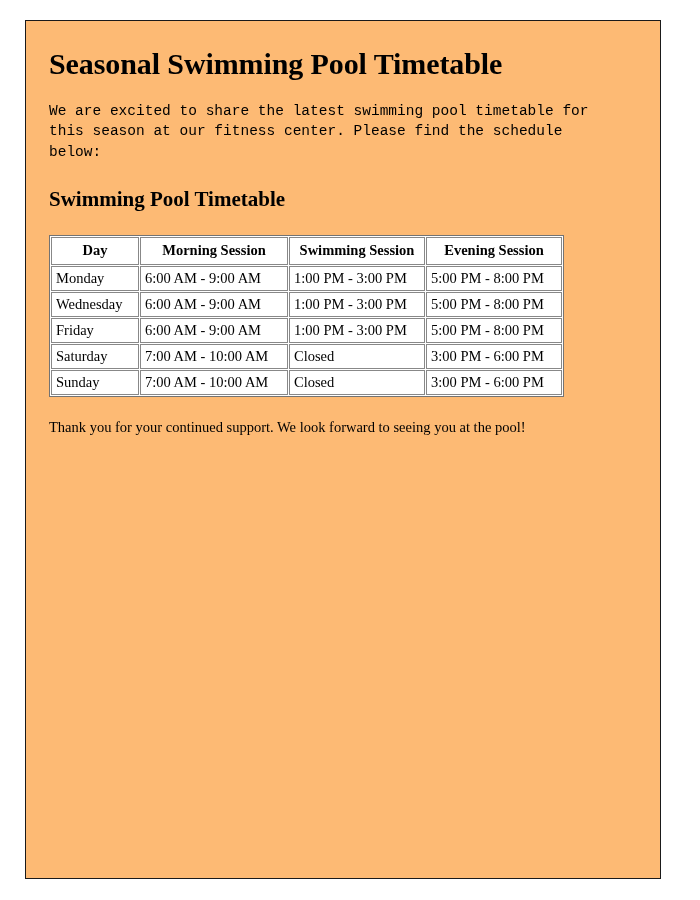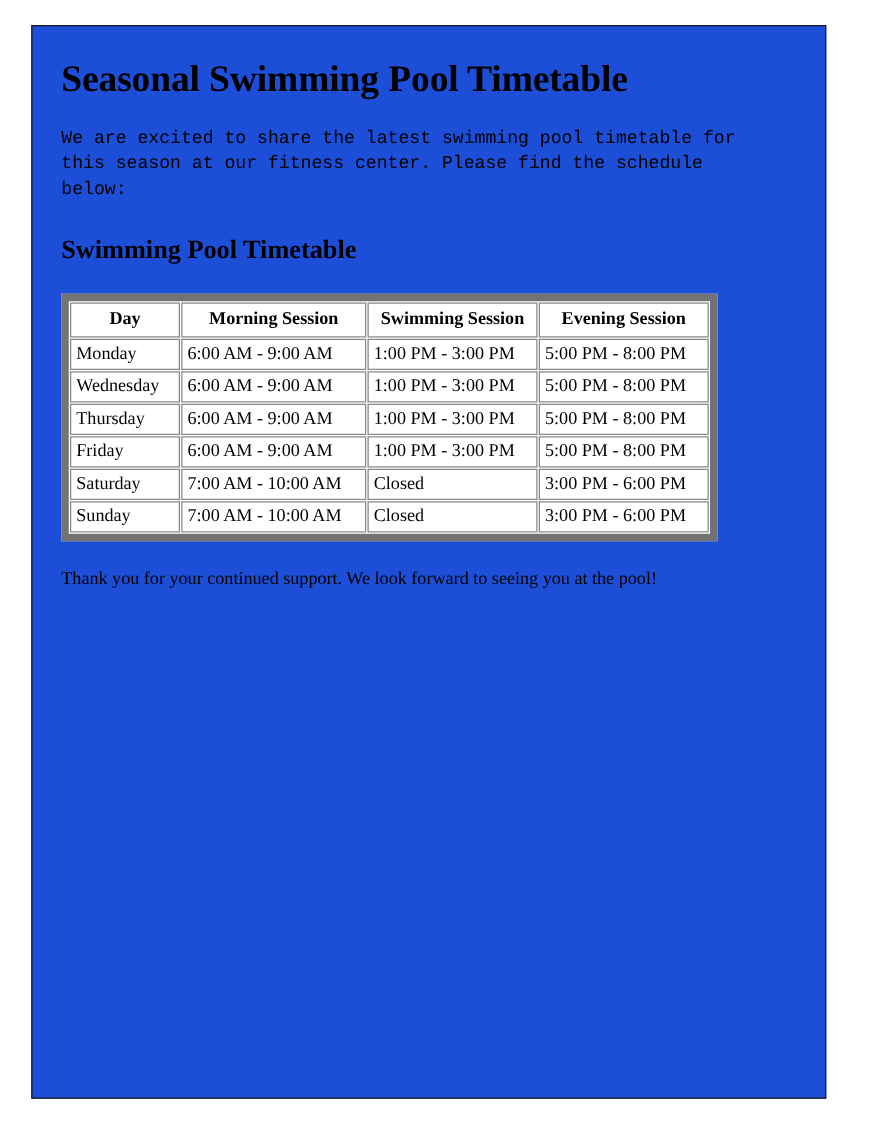--- a/index.html
+++ b/index.html
@@ -15,21 +15,21 @@
     overflow: hidden;
   }
   .page-frame {
     position: absolute;
     left: 25px;
     top: 20px;
     width: 636px;
     height: 859px;
     border: 1px solid #1a1a1a;
     box-sizing: border-box;
-    background: #1d4ed8;
+    background: #fdba74;
   }
   .page-content {
     padding: 26px 24px 0 23px;
   }
   .doc-title {
     font-size: 30px;
     font-weight: bold;
     line-height: 1.15;
     margin: 0 0 0 0;
     letter-spacing: -0.1px;
@@ -48,21 +48,21 @@
   }
   .section-heading {
     font-size: 21px;
     font-weight: bold;
     line-height: 1.2;
     margin: 25px 0 0 0;
   }
   table.timetable {
     border-collapse: separate;
     border-spacing: 1px;
-    border: 6px solid #737373;
+    border: 1px solid #737373;
     margin: 23px 0 0 0;
     background: #ffffff;
     font-size: 14.5px;
   }
   table.timetable th,
   table.timetable td {
     border: 1px solid #888888;
     padding: 2px 4px 3px 4px;
     font-weight: normal;
     text-align: left;
@@ -120,26 +120,20 @@
           <td>1:00 PM - 3:00 PM</td>
           <td>5:00 PM - 8:00 PM</td>
         </tr>
         <tr>
           <td>Wednesday</td>
           <td>6:00 AM - 9:00 AM</td>
           <td>1:00 PM - 3:00 PM</td>
           <td>5:00 PM - 8:00 PM</td>
         </tr>
         <tr>
-          <td>Thursday</td>
-          <td>6:00 AM - 9:00 AM</td>
-          <td>1:00 PM - 3:00 PM</td>
-          <td>5:00 PM - 8:00 PM</td>
-        </tr>
-        <tr>
           <td>Friday</td>
           <td>6:00 AM - 9:00 AM</td>
           <td>1:00 PM - 3:00 PM</td>
           <td>5:00 PM - 8:00 PM</td>
         </tr>
         <tr>
           <td>Saturday</td>
           <td>7:00 AM - 10:00 AM</td>
           <td>Closed</td>
           <td>3:00 PM - 6:00 PM</td>

